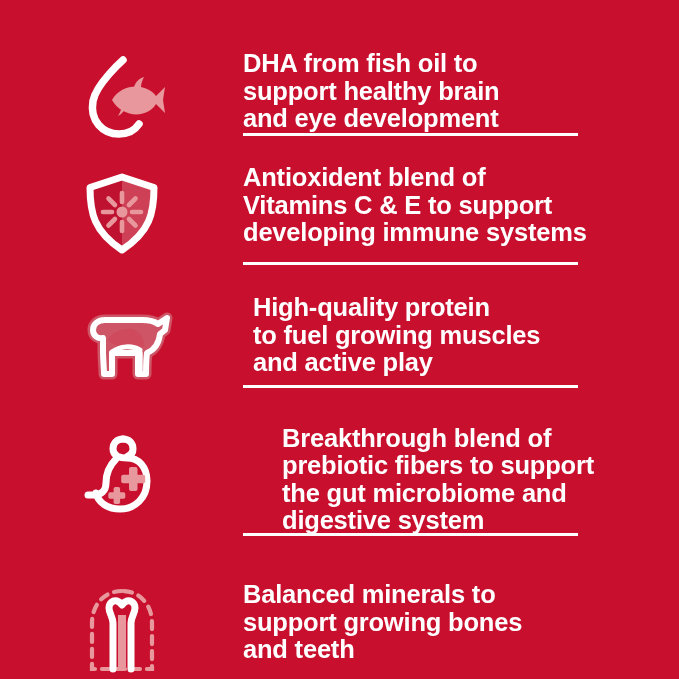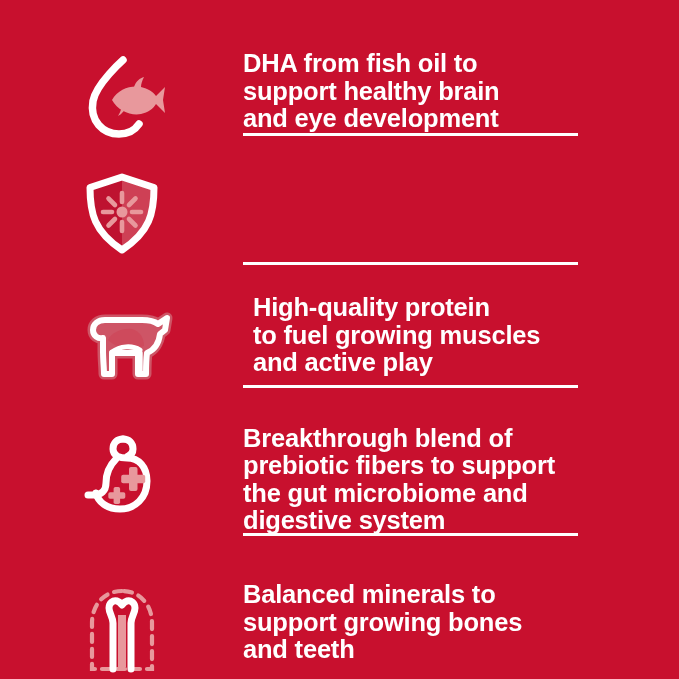--- a/index.html
+++ b/index.html
@@ -62,21 +62,21 @@
     font-size: 25.5px;
     line-height: 27.5px;
     letter-spacing: -0.2px;
     margin: 0;
     white-space: pre-line;
   }
   
   .row-1 { height: 103px; padding-top: 20px; }
   .row-2 { height: 122px; padding-top: 20px; }
   .row-3 { height: 123px; padding-top: 18px; padding-left: 10px; }
-  .row-4 { height: 149px; padding-top: 18px; }
+  .row-4 { height: 149px; padding-top: 18px; gap: 39px; }
   .row-5 { height: 120px; padding-top: 20px; }
 
   .divider {
     position: absolute;
     left: 243px;
     width: 335px;
     height: 3px;
     background: #FFFFFF;
   }
   .d1 { top: 133px; }
@@ -133,20 +133,25 @@
               <line x1="25" y1="44" x2="34" y2="44"></line>
               <line x1="54" y1="44" x2="63" y2="44"></line>
               <line x1="30.5" y1="30.5" x2="37" y2="37"></line>
               <line x1="51" y1="51" x2="57.5" y2="57.5"></line>
               <line x1="57.5" y1="30.5" x2="51" y2="37"></line>
               <line x1="37" y1="51" x2="30.5" y2="57.5"></line>
             </g>
           </svg>
         </span>
       </div>
+      <div class="text-cell">
+        <p class="benefit-text">Antioxident blend of
+Vitamins C &amp; E to support
+developing immune systems</p>
+      </div>
     </div>
 
     <div class="benefit-row row-3">
       <div class="icon-cell">
         <span>
           <svg width="100" height="88" viewBox="0 0 100 88" fill="none" aria-hidden="true">
 
             <path d="M23 22 C16 22 11 26 11 32 C11 38 16 41 21 40 L21 52
                      C21 62 22 70 22 76 L30 76 C30 70 30 62 30 55
                      L56 55 C56 62 56 70 56 76 L64 76 C64 70 64 62 65 55

